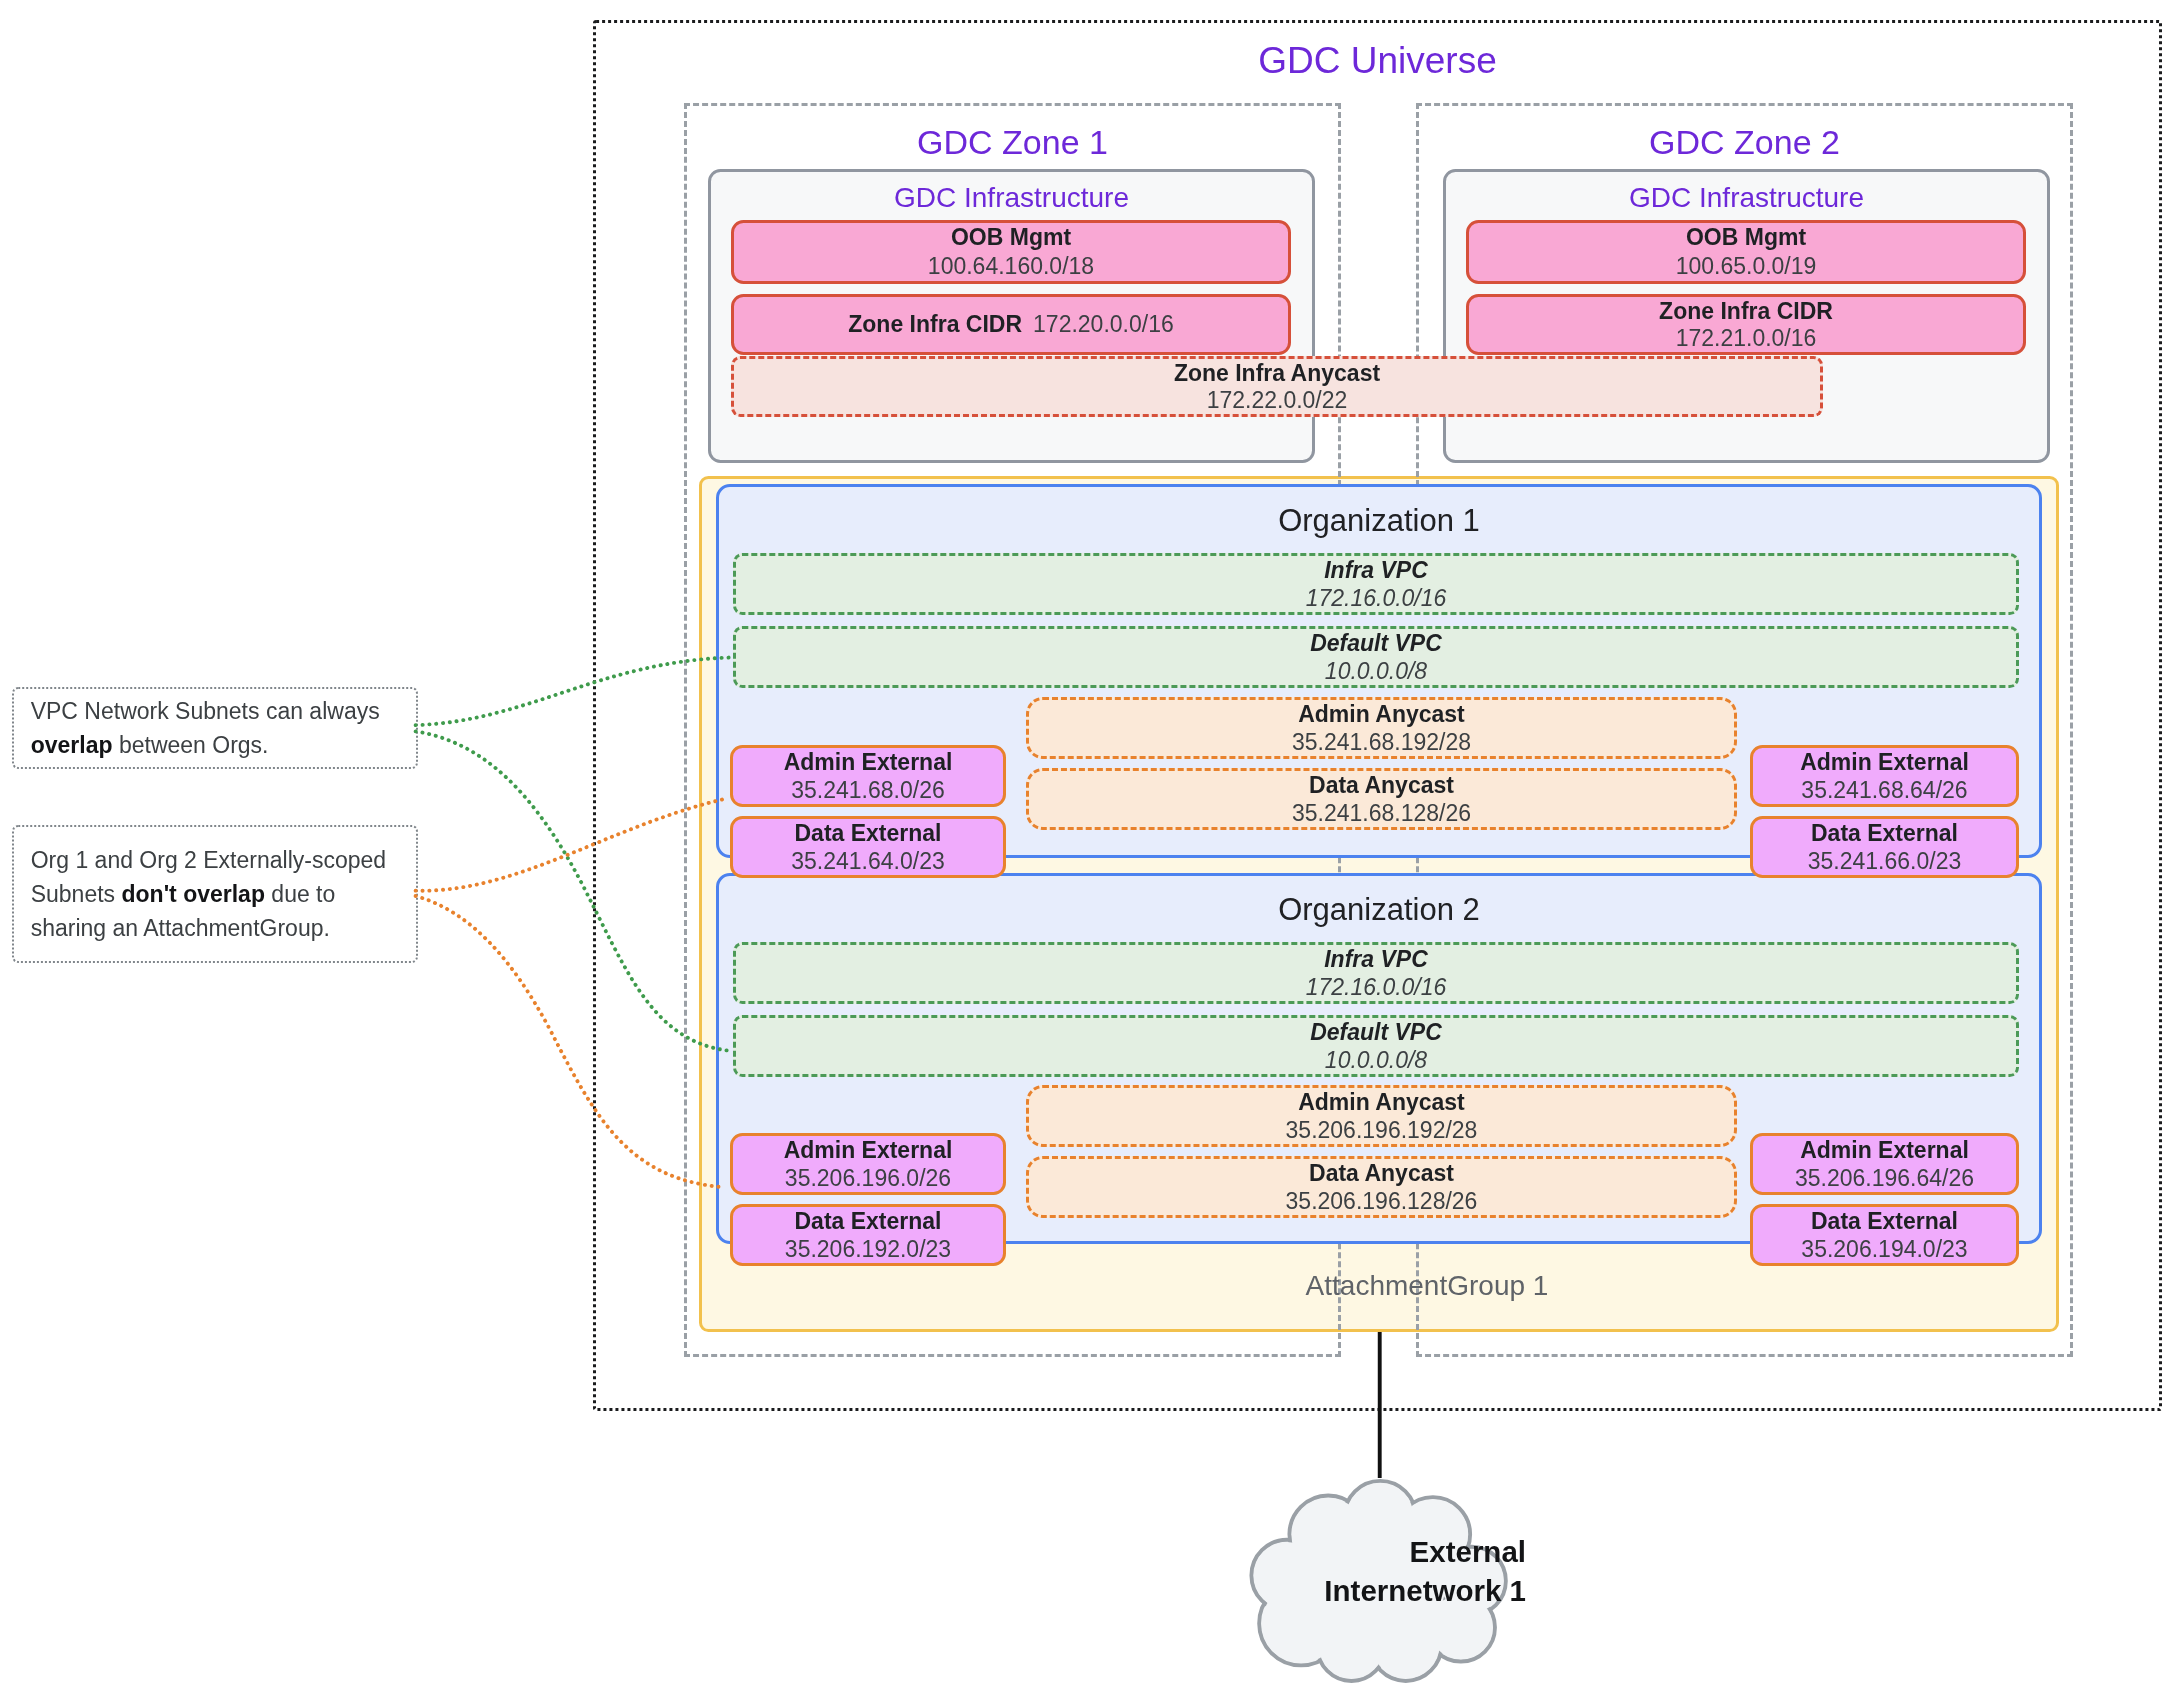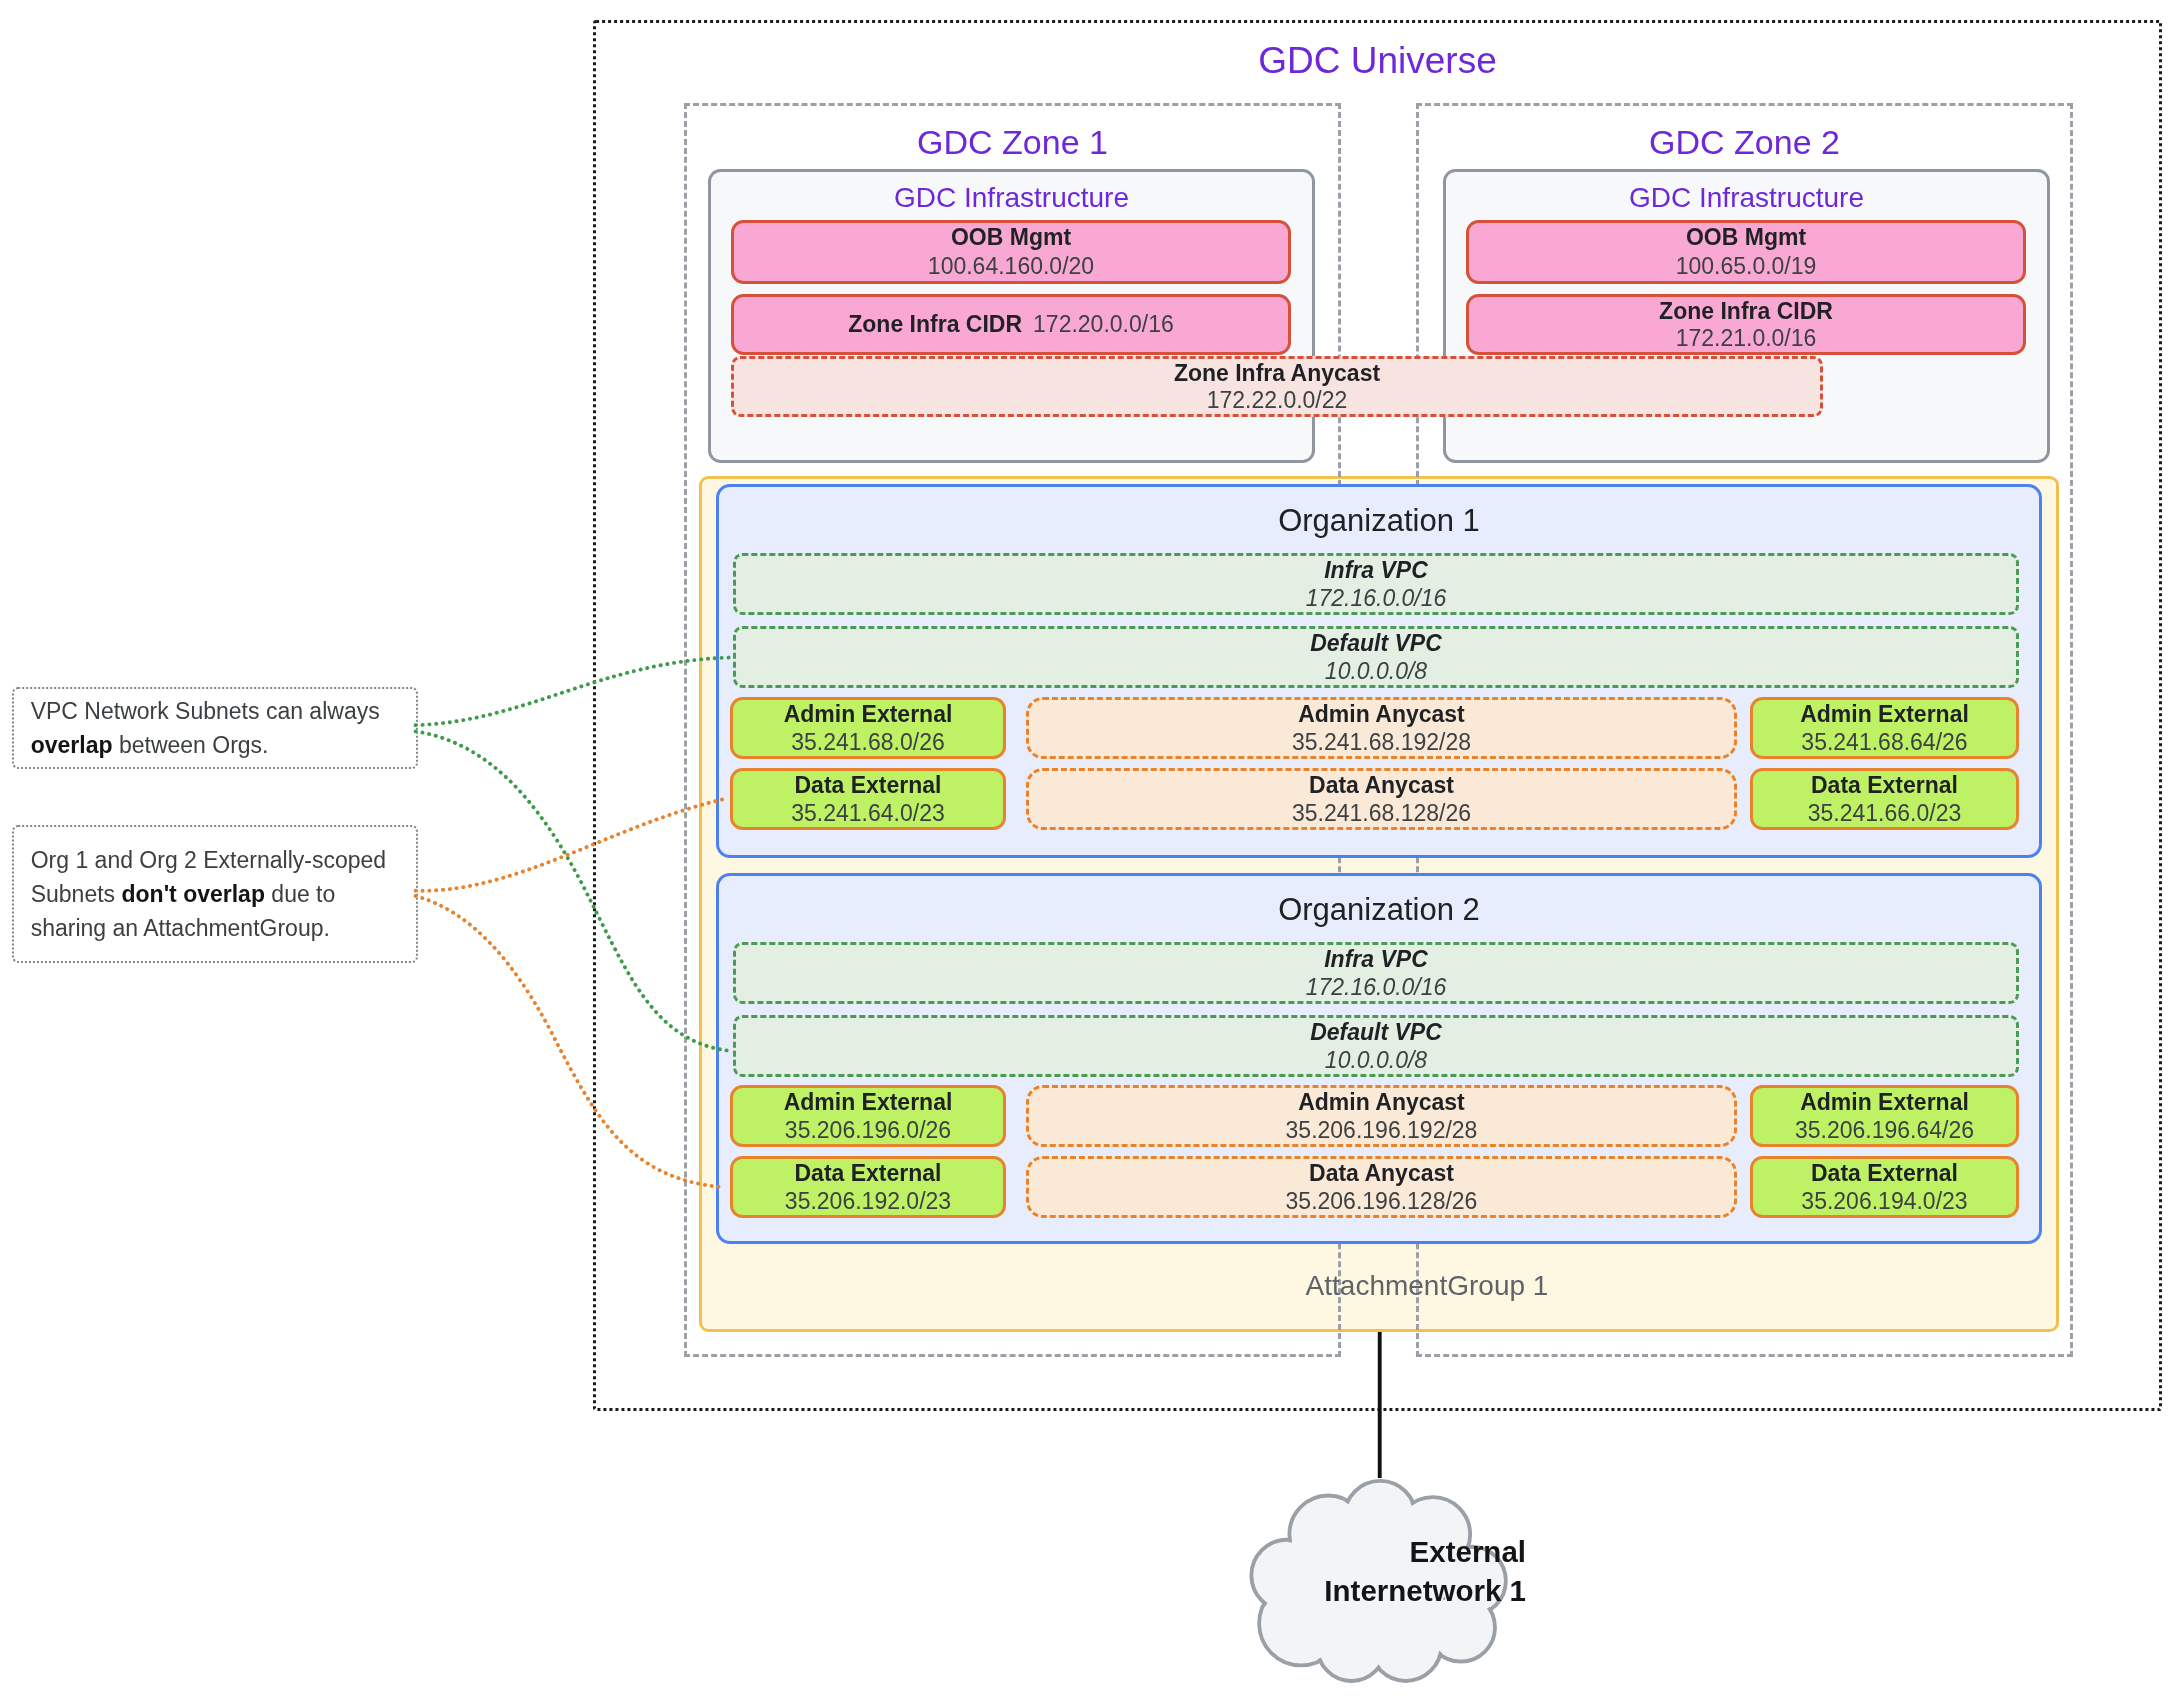--- a/index.html
+++ b/index.html
@@ -11,21 +11,21 @@
   .val{font-weight:400;font-size:23px;color:#3C4043;line-height:29.5px;}
   .title{font-weight:400;text-align:center;color:#6d28d9;}
   .universe-box{border:3.1px dotted #1A1B1D;border-radius:3.1px;z-index:0;}
   .zone-box{border:3.1px dashed #9AA0A6;z-index:2;}
   .yellow-box{background:#FEF8E3;border:3.9px solid #F2C14D;border-radius:9.3px;z-index:1;}
   .gray-box{background:#F7F8F9;border:3.1px solid #9096A0;border-radius:12.4px;z-index:3;}
   .red-box{background:#f9a8d4;border:3.9px solid #D6503A;border-radius:12.4px;z-index:4;}
   .red-dashed{background:#F7E3DF;border:3.9px dashed #D6503A;border-radius:9.3px;z-index:4;}
   .blue-box{background:#E7EDFC;border:3.9px solid #4C82EF;border-radius:14px;z-index:3;}
   .green-box{background:#E3EFE2;border:3.9px dashed #4C9A57;border-radius:9.3px;z-index:4;font-style:italic;}
-  .orange-box{background:#bef264;border:3.9px solid #E8822D;border-radius:12.4px;z-index:4;}
+  .orange-box{background:#f0abfc;border:3.9px solid #E8822D;border-radius:12.4px;z-index:4;margin-top:48px;}
   .orange-dashed{background:#FBE9D8;border:3.9px dashed #E8822D;border-radius:17px;z-index:4;}
   .note-box{background:#ffffff;border:2.3px dotted #80868B;border-radius:6.2px;z-index:4;
             display:flex;align-items:center;padding:0 17px;font-size:23px;line-height:34px;color:#3C4043;}
   .note-box b{color:#131416;}
   .z4{z-index:4;}
   .ag-label{font-size:28px;color:#5F6368;text-align:center;z-index:3;margin-left:48px;}
   .overlay{z-index:6;pointer-events:none;}
   .cloud{z-index:7;}
   .cloud-text{z-index:8;font-weight:700;font-size:29.5px;line-height:39px;text-align:right;color:#131416;}
 </style>
@@ -43,21 +43,21 @@
 <div class="abs title z4" style="left:684px;top:123px;width:657px;font-size:34px;">GDC Zone 1</div>
 <div class="abs title z4" style="left:1416px;top:123px;width:657px;font-size:34px;">GDC Zone 2</div>
 
 <div class="abs gray-box" style="left:708px;top:169px;width:607px;height:294px;"></div>
 <div class="abs gray-box" style="left:1443px;top:169px;width:607px;height:294px;"></div>
 <div class="abs title z4" style="left:708px;top:182px;width:607px;font-size:28px;">GDC Infrastructure</div>
 <div class="abs title z4" style="left:1443px;top:182px;width:607px;font-size:28px;">GDC Infrastructure</div>
 
 <div class="abs red-box cc" style="left:731px;top:220px;width:560px;height:64px;">
   <span class="lbl">OOB Mgmt</span>
-  <span class="val">100.64.160.0/20</span>
+  <span class="val">100.64.160.0/18</span>
 </div>
 <div class="abs red-box rc" style="left:731px;top:294px;width:560px;height:61px;">
   <span class="lbl">Zone Infra CIDR</span>
   <span class="val">172.20.0.0/16</span>
 </div>
 
 <div class="abs red-box cc" style="left:1466px;top:220px;width:560px;height:64px;">
   <span class="lbl">OOB Mgmt</span>
   <span class="val">100.65.0.0/19</span>
 </div>

